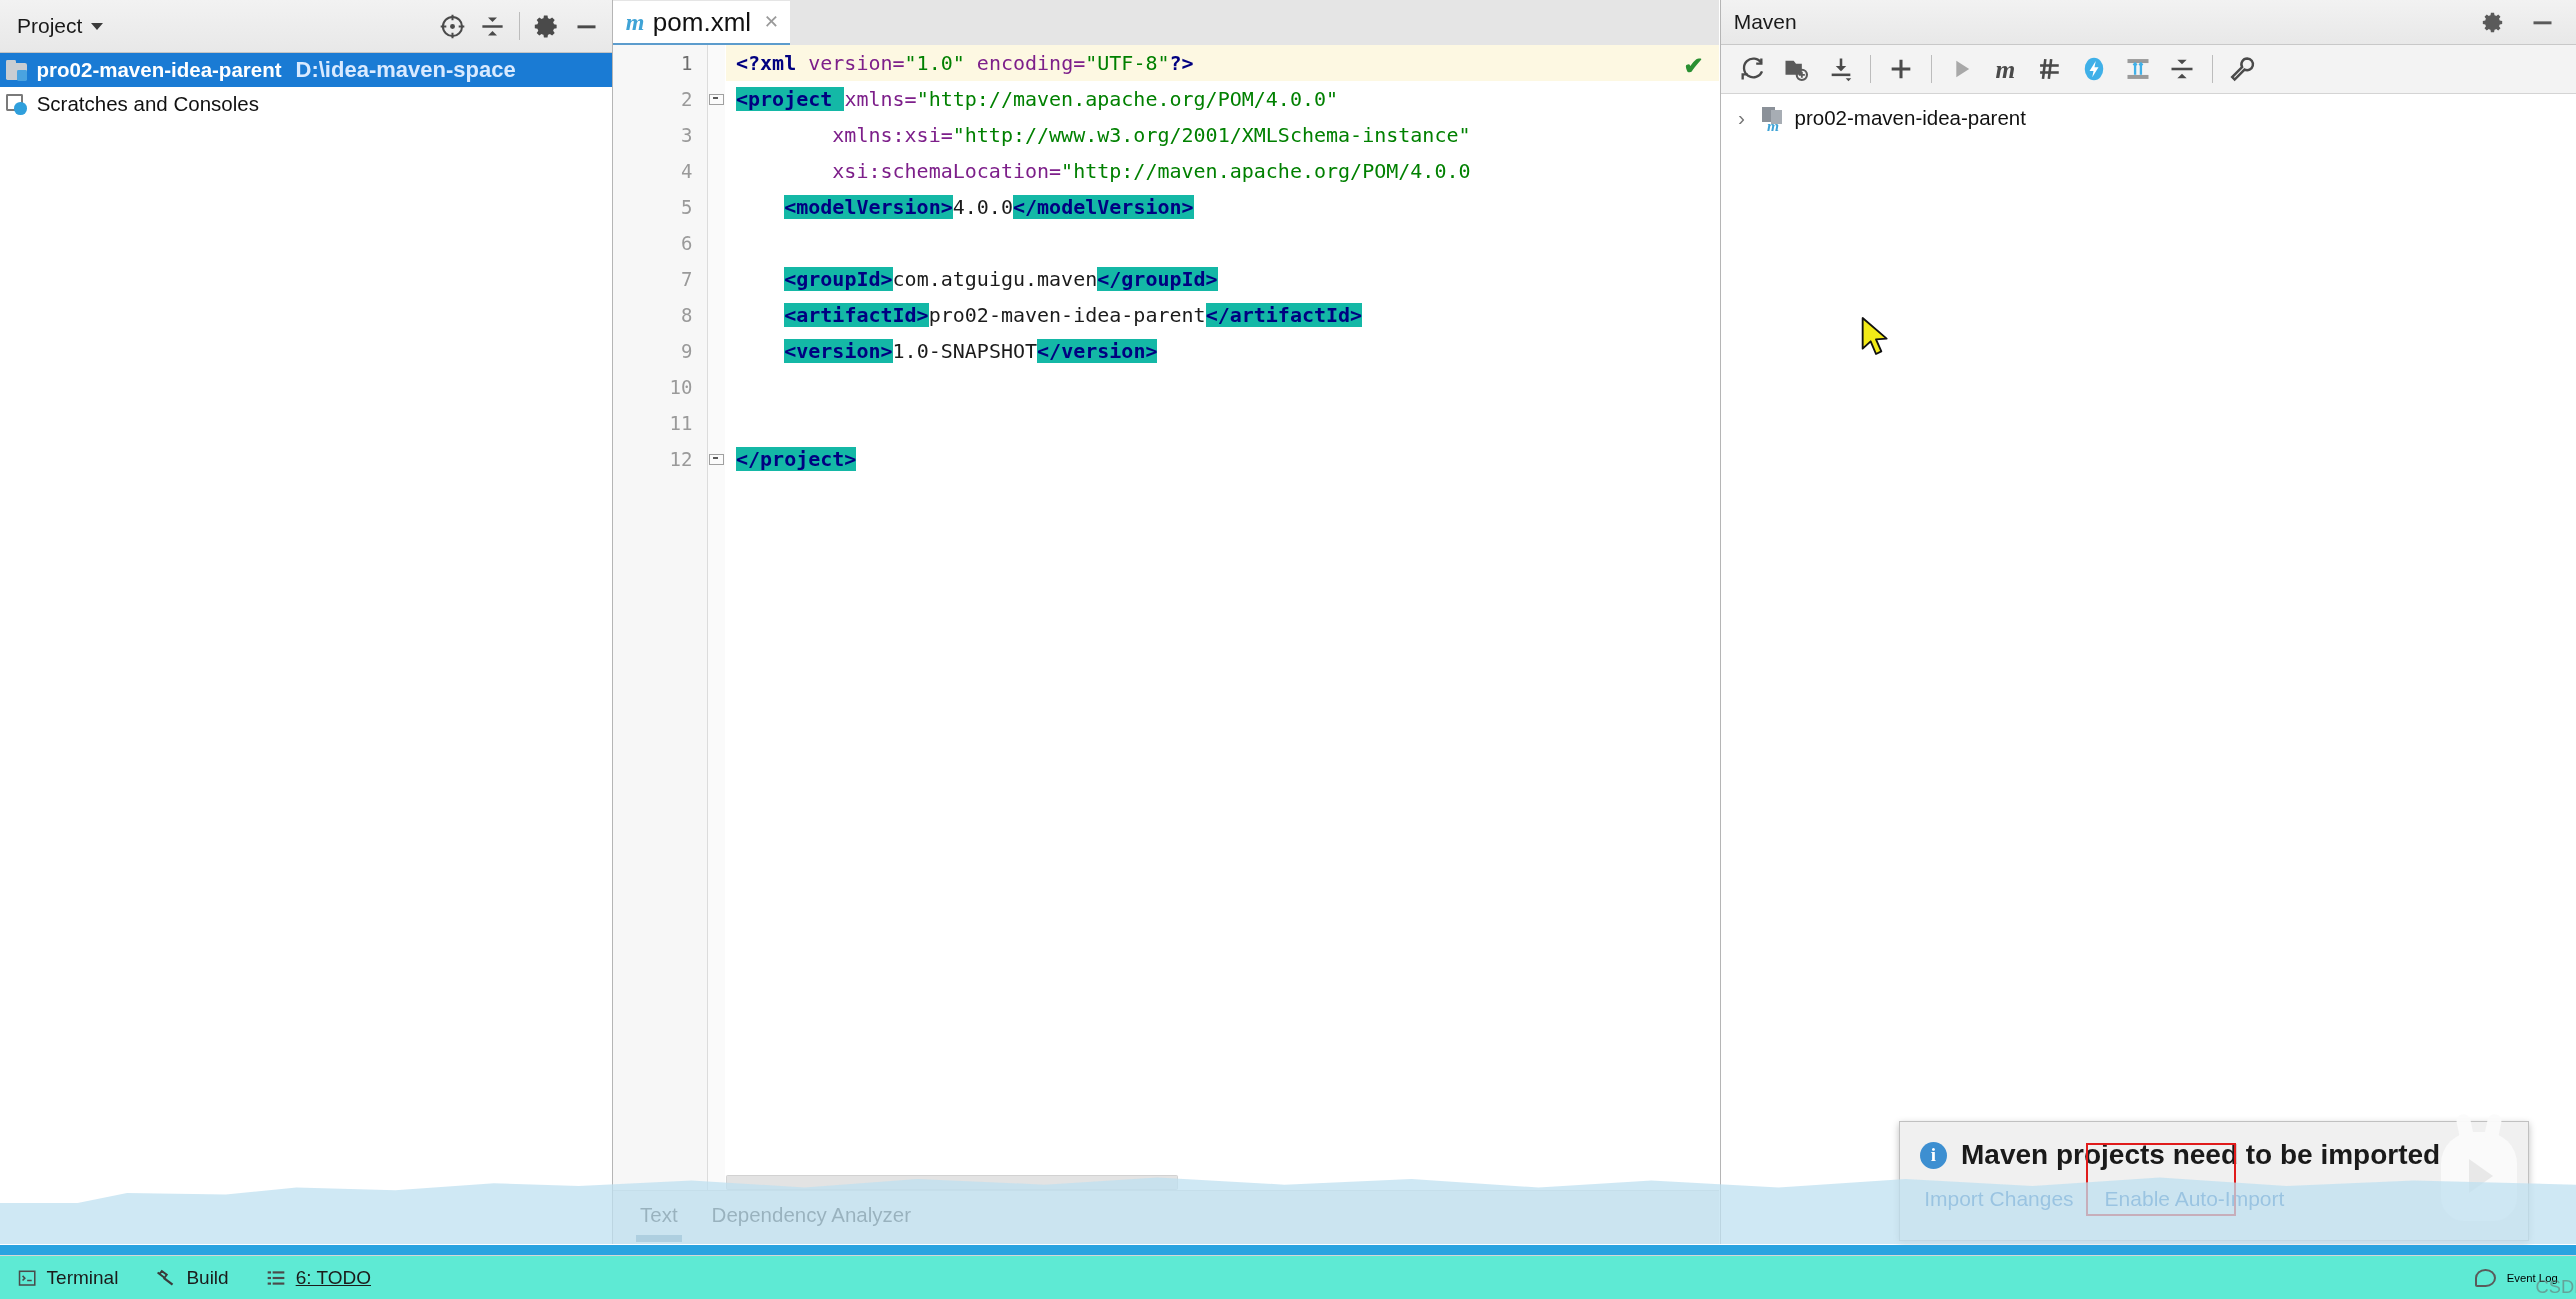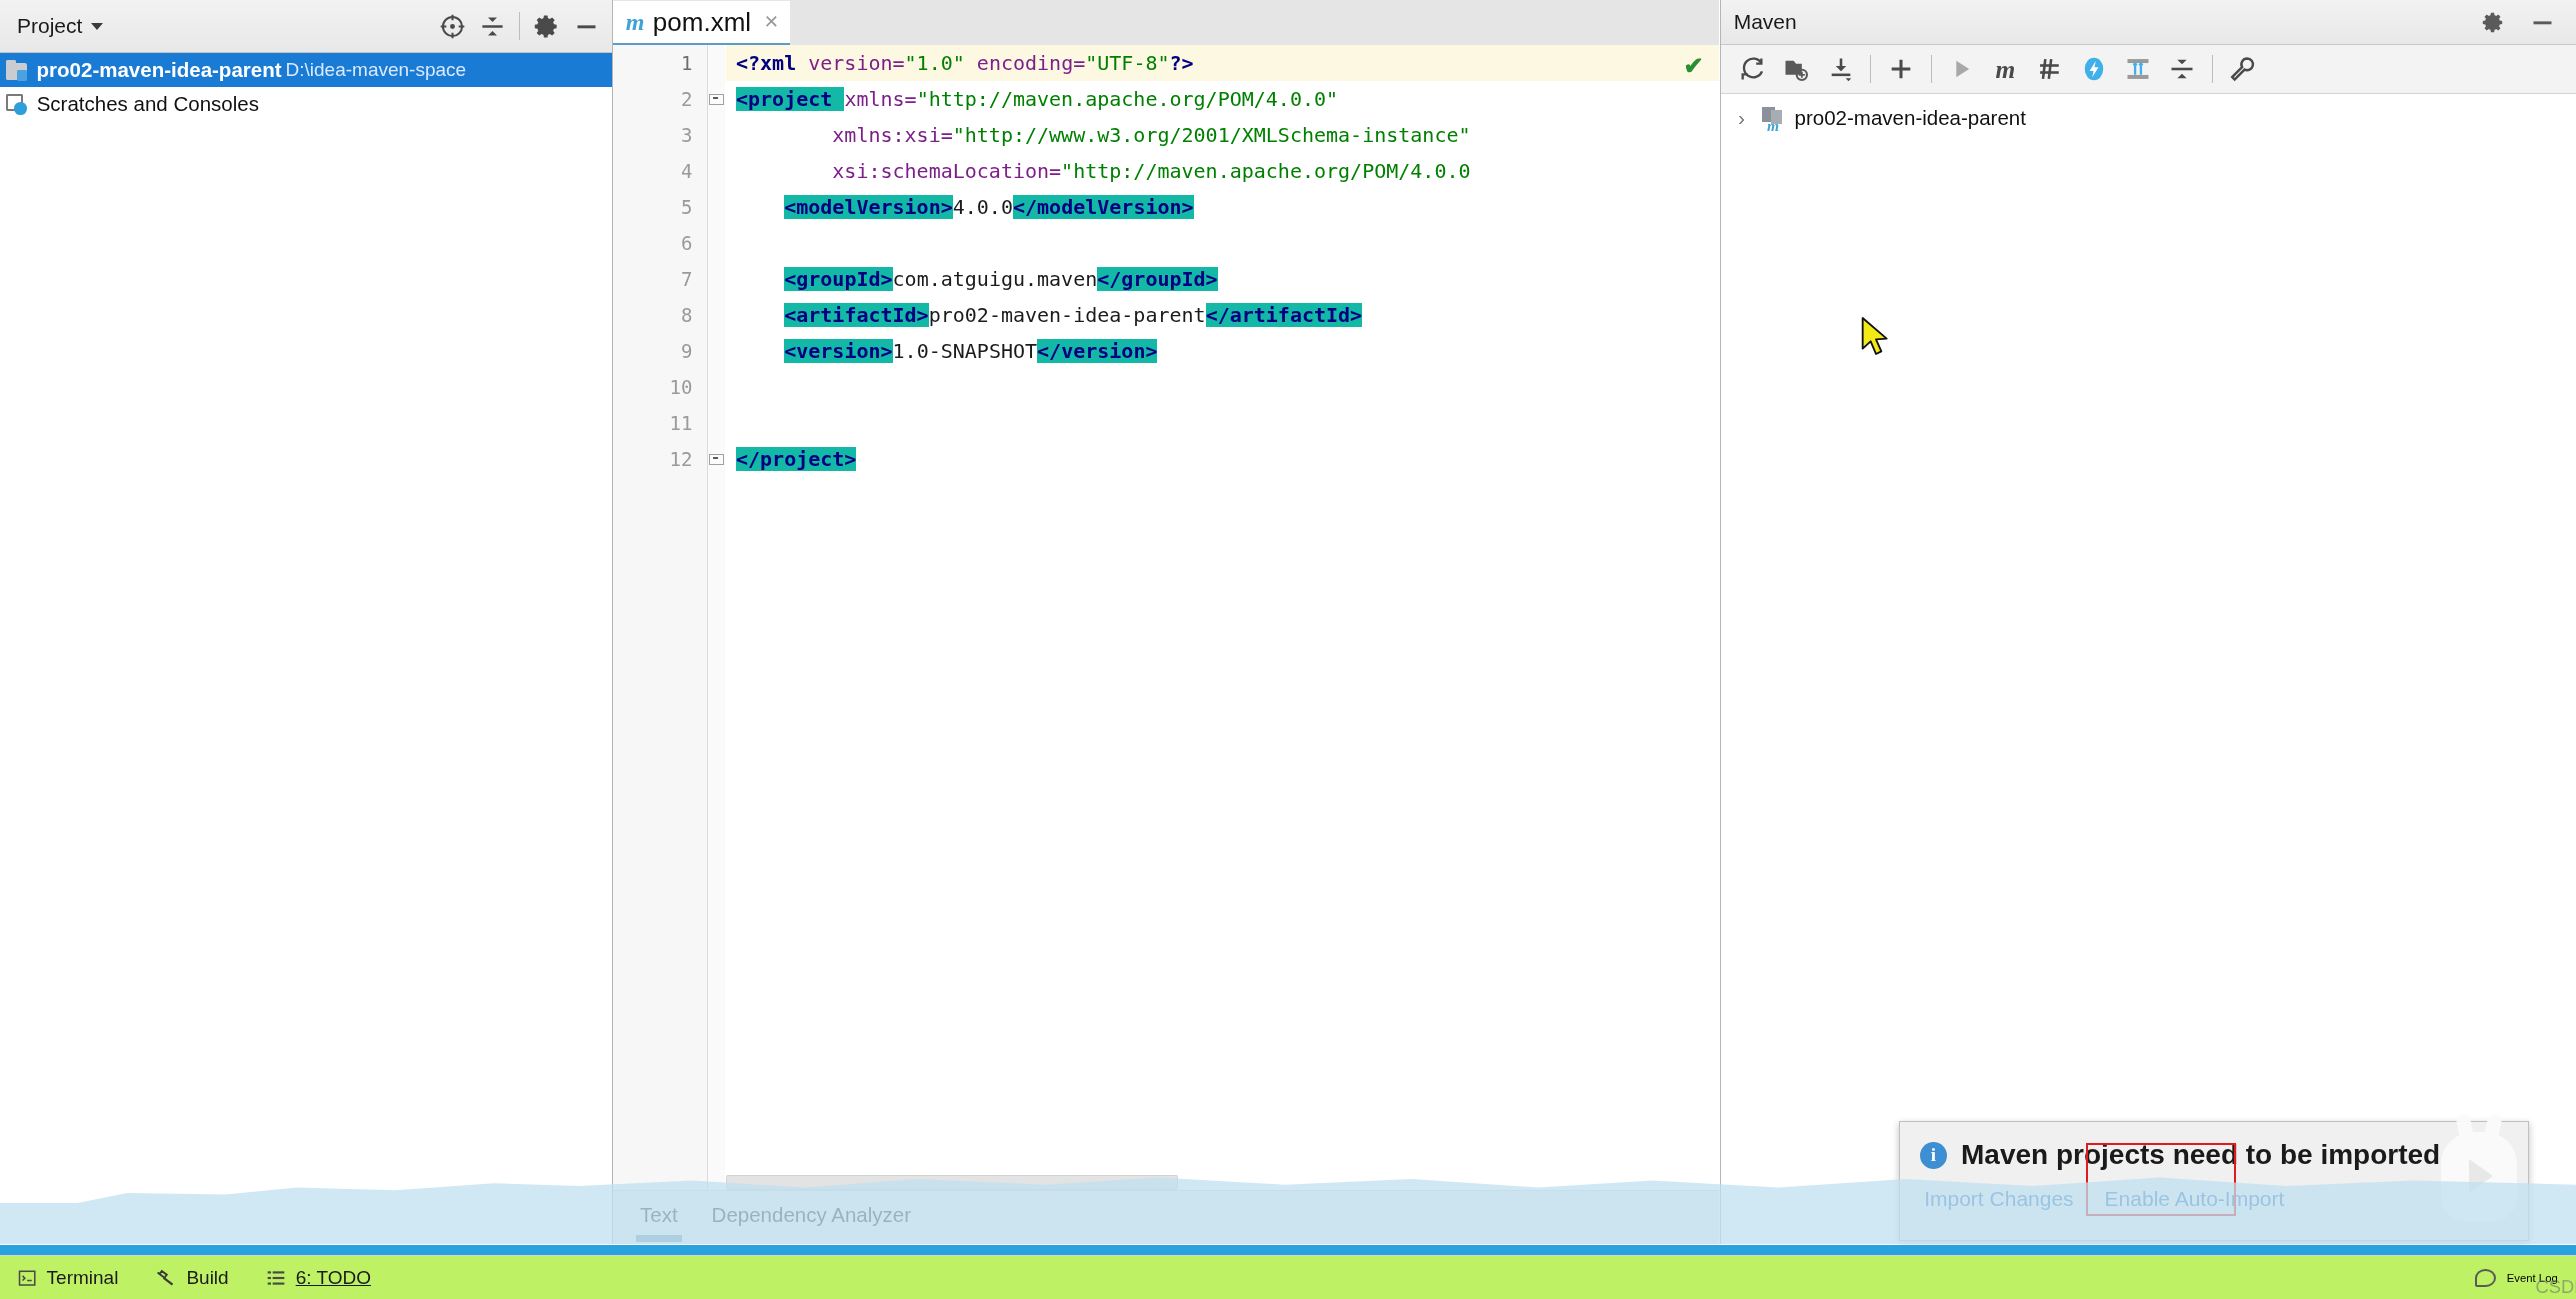--- a/index.html
+++ b/index.html
@@ -27,21 +27,21 @@
     width:0;height:0;border-left:6.4px solid transparent;border-right:6.4px solid transparent;
     border-top:7px solid #3b3b3b;
   }
   #project-header-tools { margin-left:auto; display:flex; align-items:center; gap:2.8px; }
   .tool-btn { width:37px; height:37px; display:flex; align-items:center; justify-content:center; cursor:default; }
   .vsep { width:0.7px; height:28px; background:#bcbcbc; margin:0 5.6px; }
 
   .tree-row { height:34px; display:flex; align-items:center; padding-left:5.6px; font-size:20.5px; color:#111; white-space:nowrap; }
   .tree-row.selected { background:#1a7bd4; color:#ffffff; }
   .tree-row .name { font-weight:bold; margin-left:7px; }
-  .tree-row .path { margin-left:4px; font-weight:normal; font-size:19px; }
+  .tree-row .path { margin-left:14px; font-weight:bold; font-size:22px; }
   .tree-row.selected .path { color:#d9eaff; }
   .tree-row .plain { margin-left:8.5px; }
 
   
   .folder-ico { position:relative; width:24px; height:21px; flex:none; }
   .folder-ico .b { position:absolute; left:0; top:3.5px; width:21px; height:17px; background:#8b9199; border-radius:1.4px 2.1px 1.4px 1.4px; }
   .folder-ico .t { position:absolute; left:0; top:0px; width:10.6px; height:5px; background:#8b9199; border-radius:1.4px 1.4px 0 0; }
   .folder-ico .m { position:absolute; left:11.3px; top:10.6px; width:10.6px; height:10.6px; background:#4aa3e0; border-radius:1.4px; }
   .tree-row.selected .folder-ico .b, .tree-row.selected .folder-ico .t { background:#c9cdd2; }
 
@@ -175,21 +175,21 @@
     border-left:24px solid #e8e8e8; border-top:17px solid transparent; border-bottom:17px solid transparent;
   }
 
   
   #wave { position:absolute; left:0; bottom:56px; width:2576px; height:106px; pointer-events:none; }
 
   
   #accent-line { position:absolute; left:0; bottom:45px; width:2576px; height:10px; background:#29a3e0; }
   #status-bar {
     position:absolute; left:0; bottom:0; width:2576px; height:45px;
-    background:#bef264; border-top:0.7px solid #d6d6d6;
+    background:#5eead4; border-top:0.7px solid #d6d6d6;
     display:flex; align-items:center; padding:0 18.3px; gap:37px;
   }
   .sb-item { display:flex; align-items:center; gap:10px; font-size:19px; color:#1b1b1b; }
   .sb-underline { text-decoration:underline; }
   #status-right { margin-left:auto; display:flex; align-items:center; gap:11.3px; position:relative; }
   .bubble-ico { width:21px; height:18.3px; border:2.1px solid #5a5a5a; border-radius:50% 50% 50% 10%; }
   #watermark-text {
     position:absolute; left:61px; top:5.6px; font-size:18.3px; color:#6a6a6a; opacity:.55; white-space:nowrap;
   }
   .hammer { transform:rotate(-8deg); }

